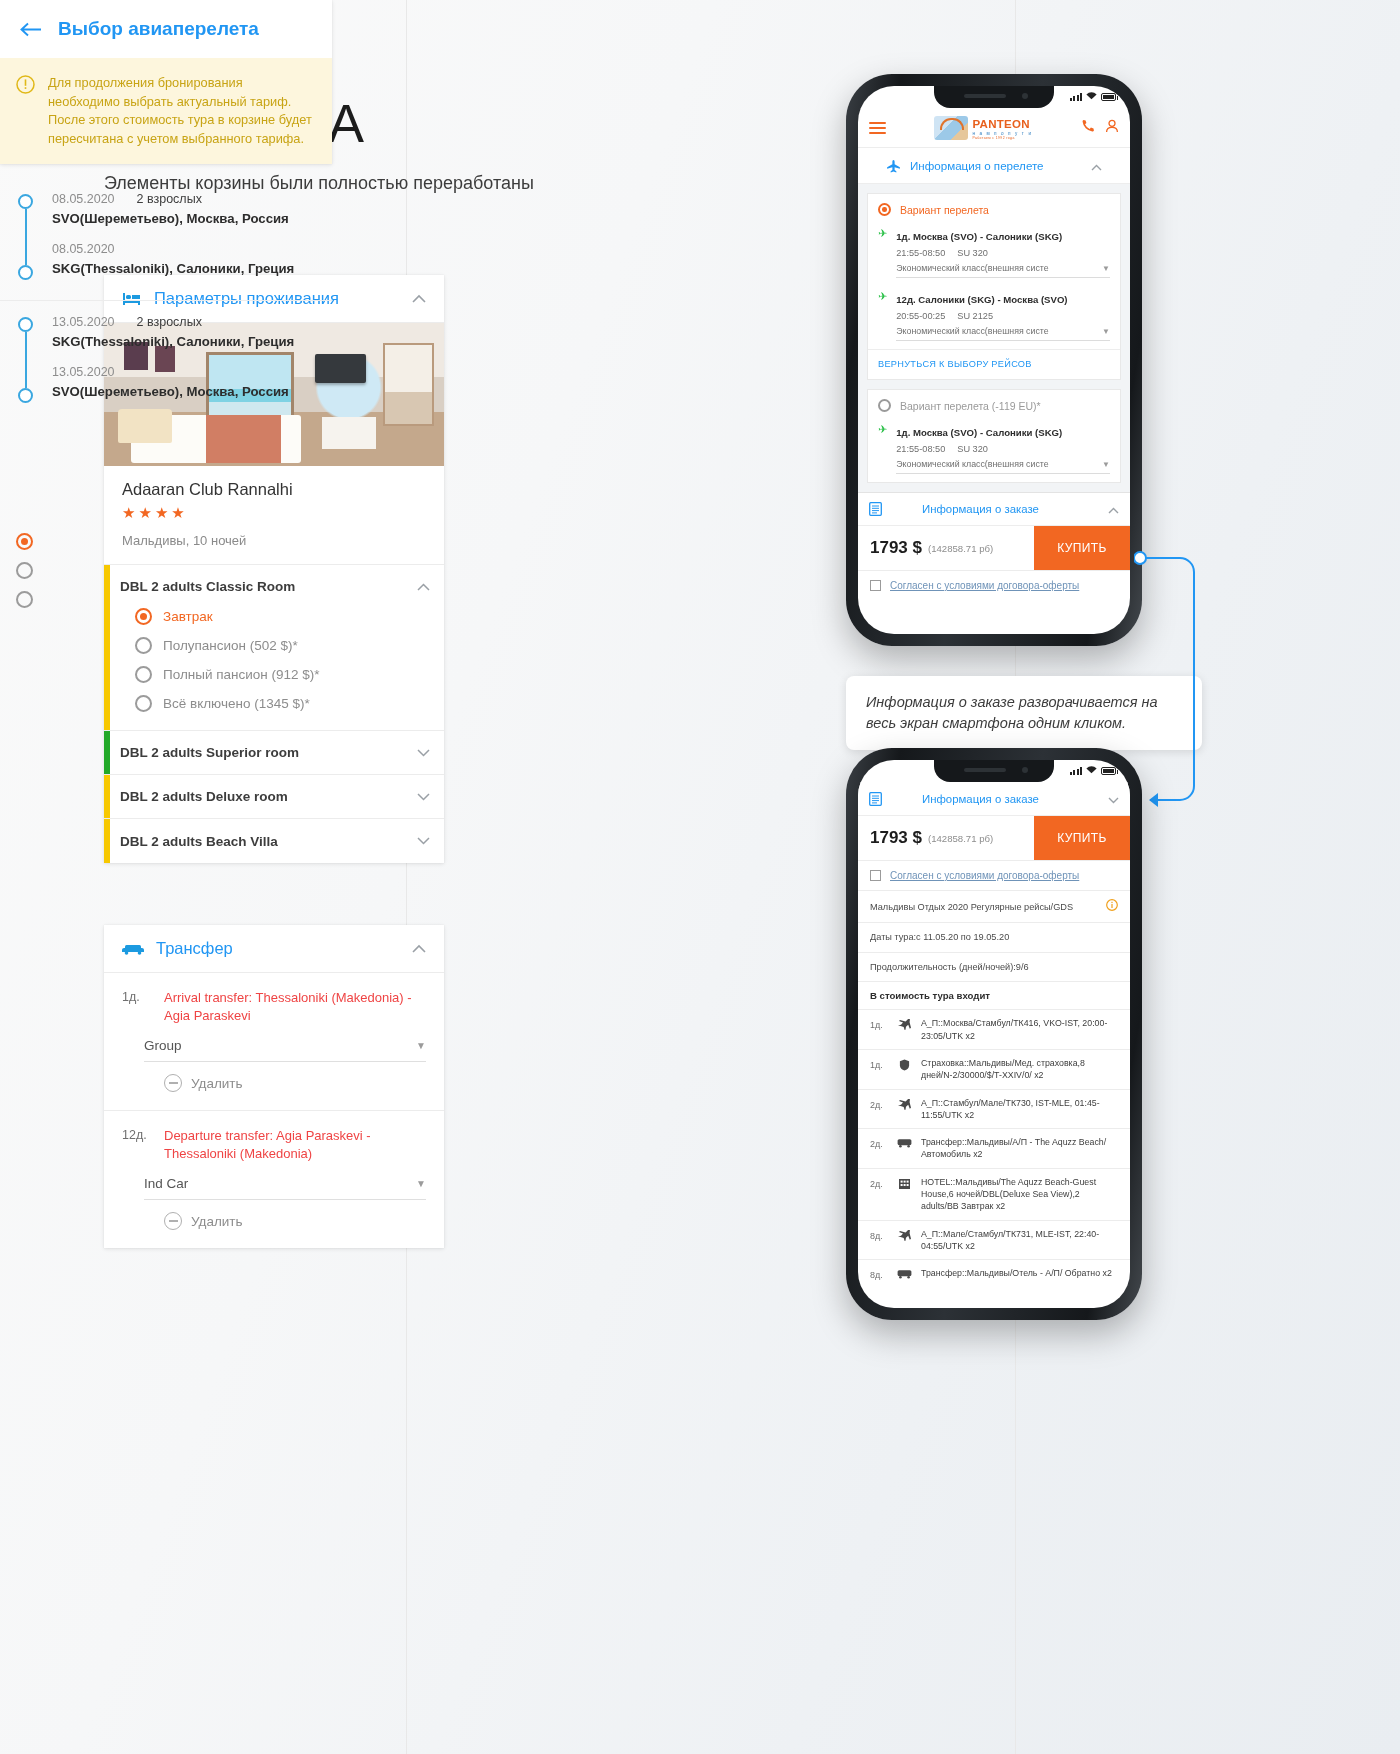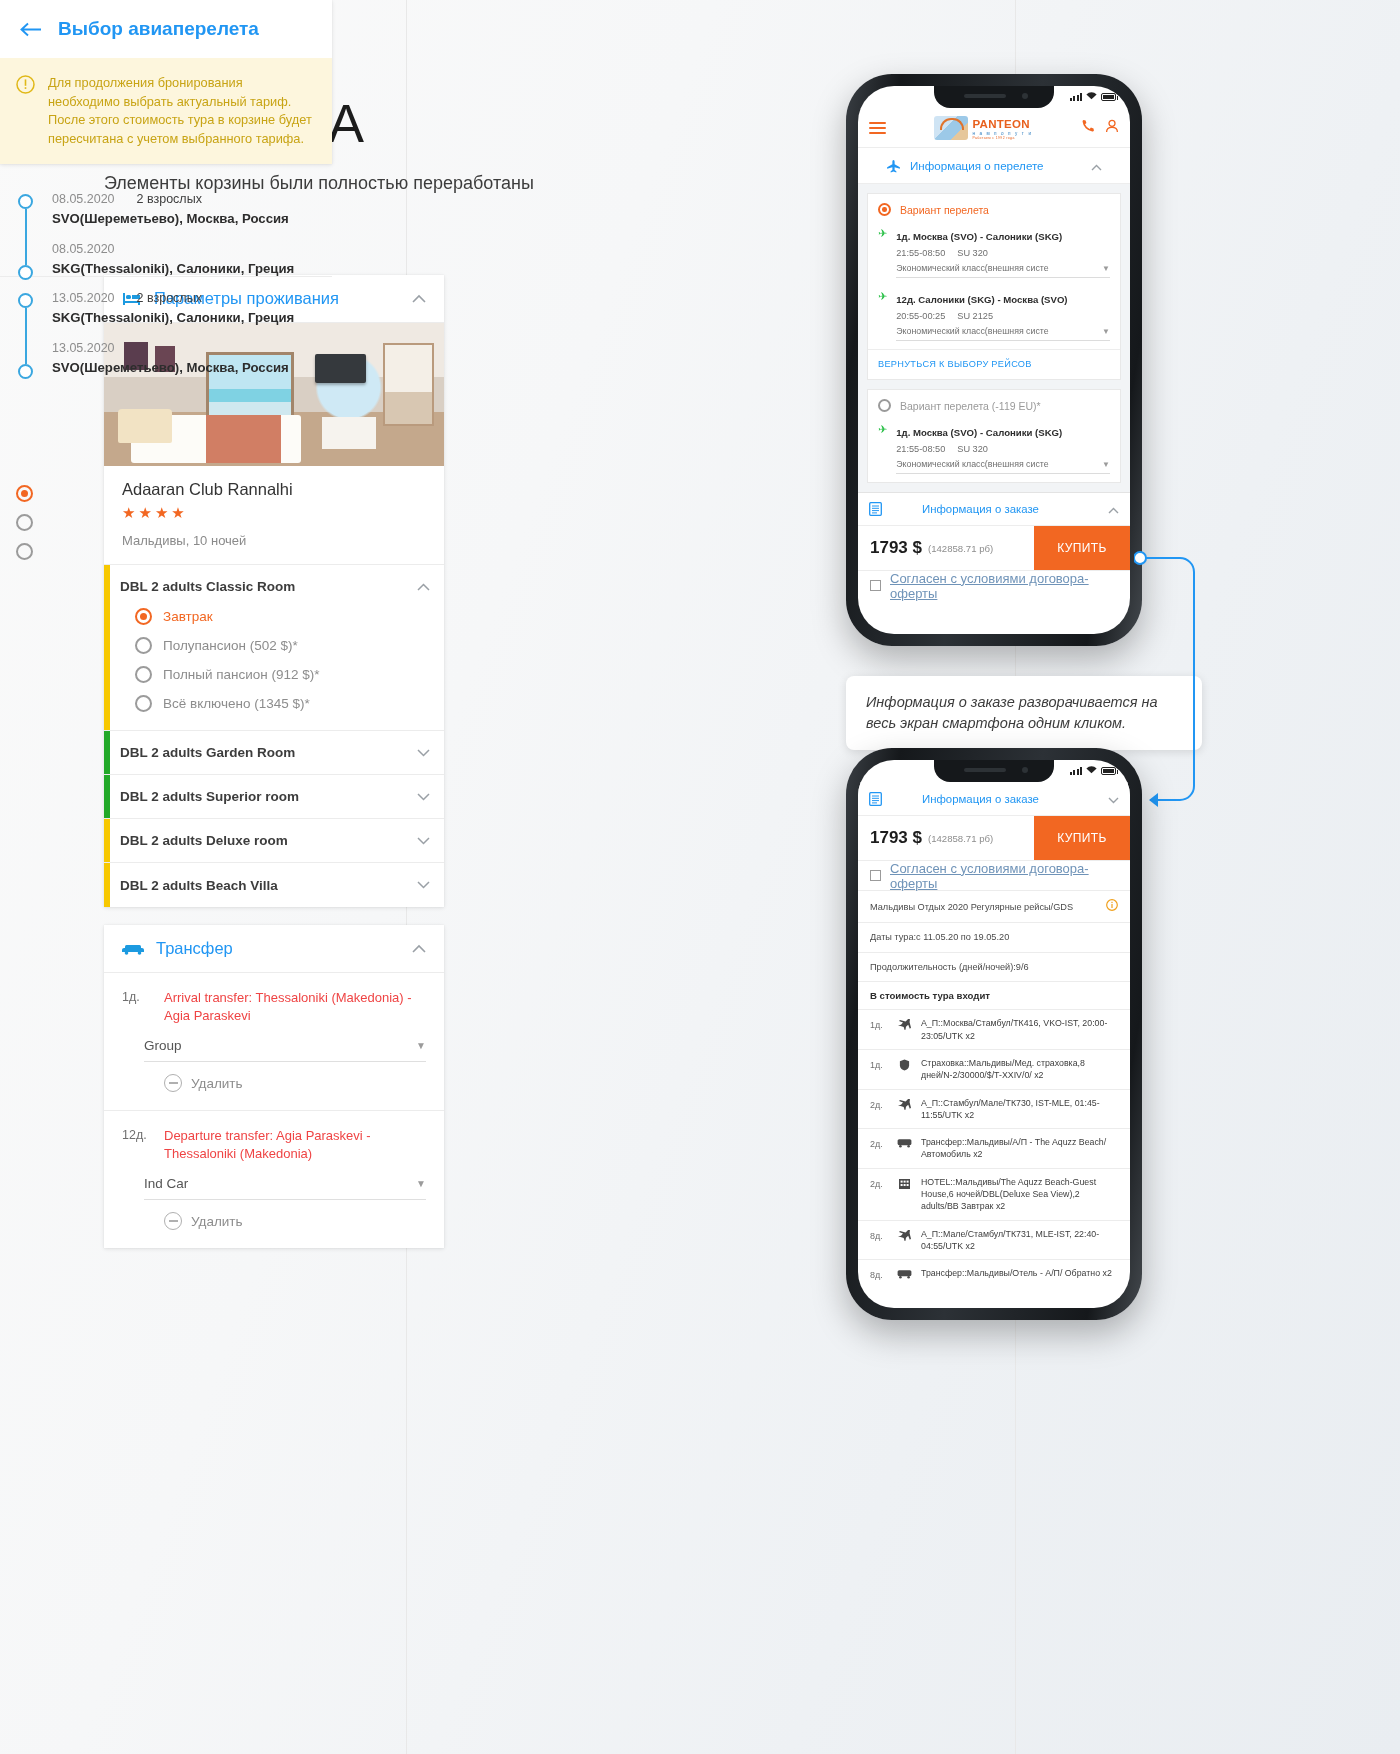--- a/index.html
+++ b/index.html
@@ -111,21 +111,21 @@
   #mid-col { left:482px; top:279px; width:332px; }
   .mid-head { height:58px; display:flex; align-items:center; gap:16px; padding:0 20px; background:#fff;}
   .mid-head .t { color:#2196f3; font-size:19px; font-weight:bold; }
   .warn {
     background:#fdf6dd; padding:16px 18px 16px 16px; display:flex; gap:13px;
     font-size:12.8px; color:#c8a415; line-height:1.45;
   }
   .warn-ic { flex:0 0 auto; margin-top:1px;}
   .route-card { background:#fff; margin-top:14px;
     box-shadow:0 1px 4px rgba(0,0,0,.10); }
-  .route-seg { padding:14px 18px 0 18px; position:relative; border-bottom:1px solid #ececec;}
+  .route-seg { padding:14px 18px 24px 18px; position:relative; border-bottom:1px solid #ececec;}
   .route-seg:last-child{border-bottom:none;}
   .rs-grid { padding-left:34px; position:relative; }
   .rs-meta { font-size:12.5px; color:#8d8d8d; display:flex; gap:22px; }
   .rs-meta b { color:#3d3d3d; font-weight:400; }
   .rs-place { font-size:13.2px; color:#2d2d2d; font-weight:bold; margin-top:5px;}
   .rs-gap { height:16px; }
   .dot { position:absolute; left:0; width:15px;height:15px;border-radius:50%;
     border:2.2px solid #3aa7e0; background:#fff; }
   .vtrack { position:absolute; left:7px; width:2px; background:#3aa7e0; }
   .refresh {
@@ -223,21 +223,21 @@
   .p-order { display:flex; align-items:center; gap:8px; padding:0 11px; height:34px;
     border-top:1px solid #e3e3e3; border-bottom:1px solid #ededed; background:#fff;}
   .p-order .t{ color:#2196f3; font-size:11.4px;margin-left:32px;}
   .p-order .c{ margin-left:auto; color:#9aa0a6;}
   .p-price { display:flex; align-items:center; height:44px; background:#fff;}
   .p-price .amt { font-size:17px; font-weight:bold; color:#1d1d1d; padding-left:12px;}
   .p-price .rub { font-size:9.6px; color:#8d8d8d; margin-left:6px;}
   .buy-btn { margin-left:auto; width:96px; height:44px; background:#f26722; color:#fff;
     display:flex;align-items:center;justify-content:center;font-size:12px;letter-spacing:.4px;}
   .p-agree { display:flex; align-items:center; gap:9px; height:30px; padding:0 12px;
-    border-top:1px solid #ececec; font-size:13px; }
+    border-top:1px solid #ececec; font-size:10px; }
   .p-agree .box{width:11px;height:11px;border:1.3px solid #9b9b9b;flex:0 0 auto;}
   .p-agree .lk{color:#6f93b8; text-decoration:underline;}
   .ord-row { display:flex; align-items:center; padding:8px 12px; border-top:1px solid #ececec;
     font-size:9.2px; color:#4a4a4a; line-height:1.35;}
   .ord-row .info-ic{ margin-left:auto; color:#f0a11e; flex:0 0 auto;}
   .ord-title { padding:8px 12px; border-top:1px solid #ececec; font-size:9.6px;
     font-weight:bold; color:#2d2d2d;}
   .inc { display:flex; gap:9px; padding:7px 12px; border-top:1px solid #ececec; align-items:flex-start;}
   .inc .d { font-size:9px; color:#6f6f6f; width:18px; flex:0 0 auto; padding-top:3px;}
   .inc .ic2 { width:15px; flex:0 0 auto; display:flex; justify-content:center; padding-top:2px; color:#4a4a4a;}
@@ -322,29 +322,20 @@
         <span class="radio"></span>
         <span>Полный пансион (912 $)*</span>
       </div>
       <div class="opt">
         <span class="radio"></span>
         <span>Всё включено (1345 $)*</span>
       </div>
     </div>
   </div>
 
-  <div class="room-row">
-    <span class="room-bar" style="background:#22a928"></span>
-    <span class="room-title">DBL 2 adults Garden Room</span>
-    <span class="chev">
-      <svg width="13" height="8" viewBox="0 0 13 8">
-          <path d="M1 1l5.5 5.5L12 1" stroke="#9aa0a6" stroke-width="1.5" fill="none"></path>
-        </svg>
-    </span>
-  </div>
   <div class="room-row">
     <span class="room-bar" style="background:#22a928"></span>
     <span class="room-title">DBL 2 adults Superior room</span>
     <span class="chev">
       <svg width="13" height="8" viewBox="0 0 13 8">
           <path d="M1 1l5.5 5.5L12 1" stroke="#9aa0a6" stroke-width="1.5" fill="none"></path>
         </svg>
     </span>
   </div>
   <div class="room-row">

